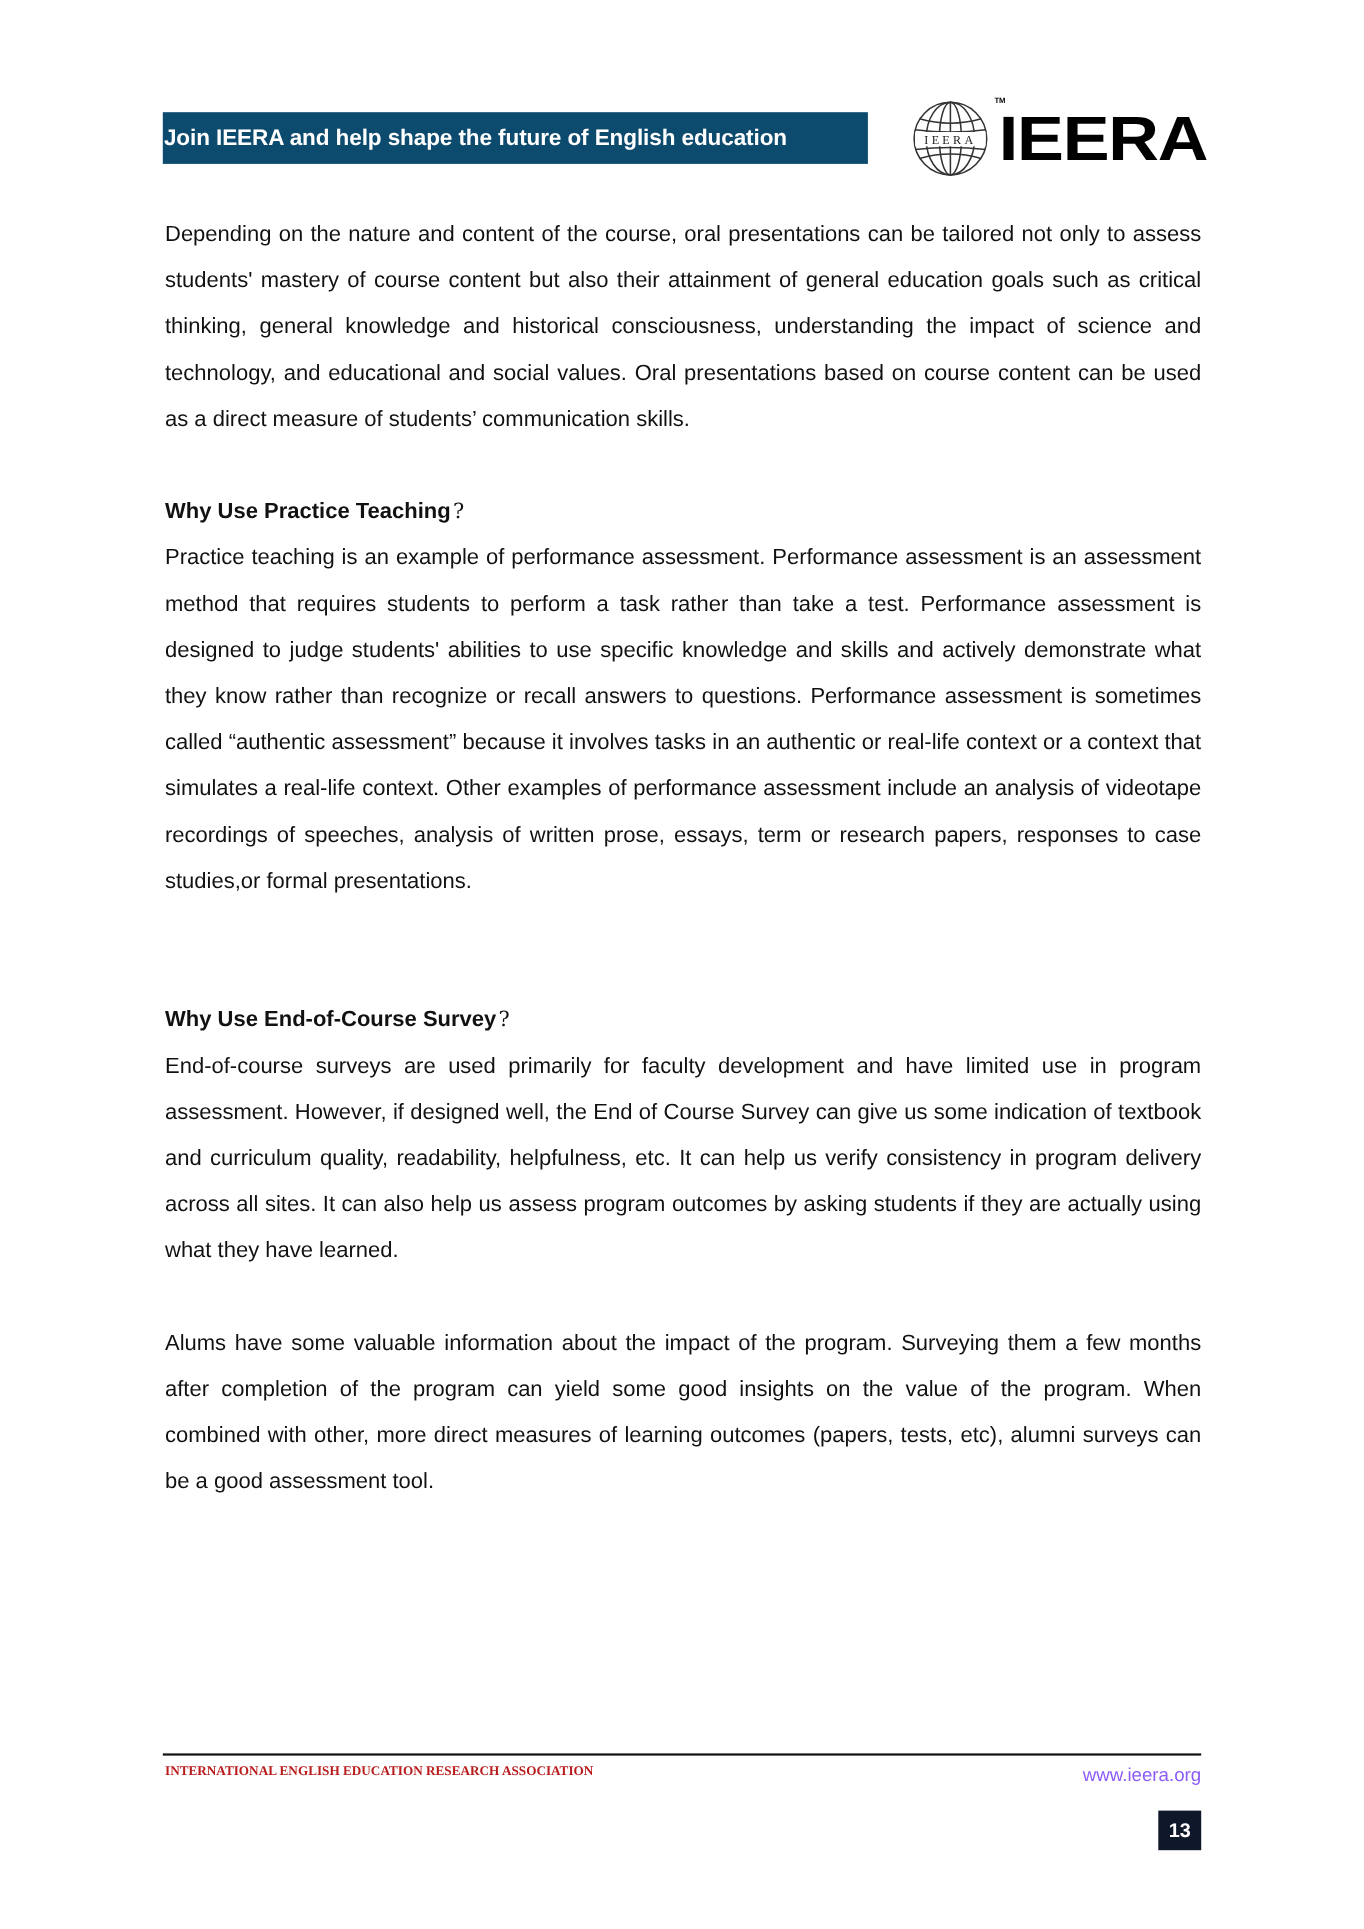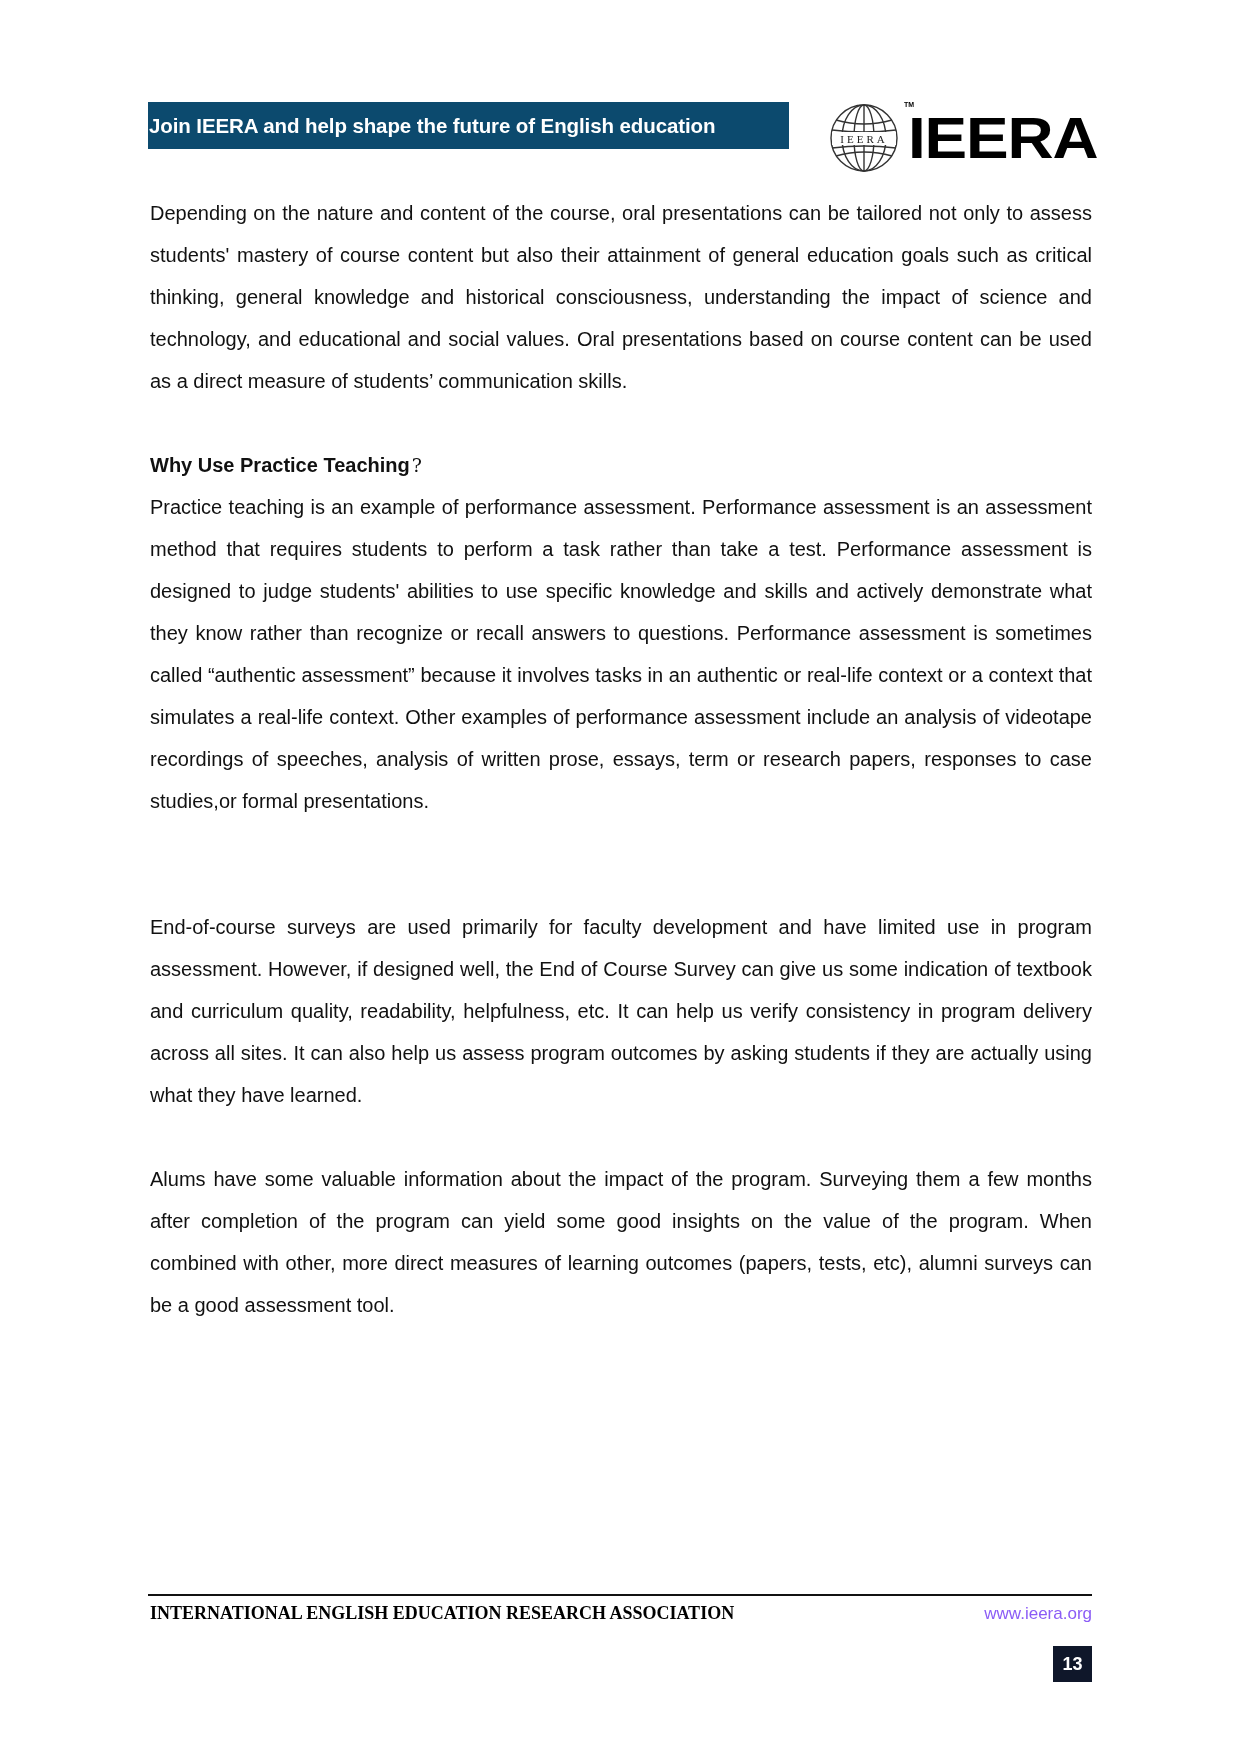--- a/index.html
+++ b/index.html
@@ -30,21 +30,21 @@
     .header-bar span {
       color: #ffffff;
       font-weight: bold;
       font-size: 20.5px;
       letter-spacing: -0.1px;
       white-space: nowrap;
     }
     .logo {
       position: absolute;
       left: 828px;
-      top: 100px;
+      top: 88px;
       width: 270px;
       height: 76px;
     }
     .logo .globe {
       position: absolute;
       left: 0;
       top: 2px;
       width: 72px;
       height: 72px;
     }
@@ -105,23 +105,23 @@
       width: 944px;
       height: 2px;
       background: #111;
     }
     .footer-org {
       position: absolute;
       left: 150px;
       top: 1603px;
       font-family: "Liberation Serif", serif;
       font-weight: bold;
-      font-size: 18px;
+      font-size: 12px;
       white-space: nowrap;
-      color: #000000;
+      color: #b91c1c;
     }
     .footer-url {
       position: absolute;
       right: 148px;
       top: 1604px;
       font-size: 17px;
       color: #8b5cf6;
     }
     .page-num {
       position: absolute;
@@ -174,20 +174,21 @@
 
   <section>
     <h2 class="section-title"><span>Why Use Practice Teaching</span><span class="qmark">?</span></h2>
     <p class="para">Practice teaching is an example of performance assessment. Performance assessment is an assessment method that requires students to perform a task rather than take a test. Performance assessment is designed to judge students' abilities to use specific knowledge and skills and actively demonstrate what they know rather than recognize or recall answers to questions. Performance assessment is sometimes called “authentic assessment” because it involves tasks in an authentic or real-life context or a context that simulates a real-life context. Other examples of performance assessment include an analysis of videotape recordings of speeches, analysis of written prose, essays, term or research papers, responses to case studies,or formal presentations.</p>
     <div class="gap"></div>
   </section>
 
   <div class="gap"></div>
 
   <section>
+    <h2 class="section-title"><span>Why Use End-of-Course Survey</span><span class="qmark">?</span></h2>
     <p class="para">End-of-course surveys are used primarily for faculty development and have limited use in program assessment. However, if designed well, the End of Course Survey can give us some indication of textbook and curriculum quality, readability, helpfulness, etc. It can help us verify consistency in program delivery across all sites. It can also help us assess program outcomes by asking students if they are actually using what they have learned.</p>
   </section>
 
   <div class="gap"></div>
 
   <section>
     <p class="para">Alums have some valuable information about the impact of the program. Surveying them a few months after completion of the program can yield some good insights on the value of the program. When combined with other, more direct measures of learning outcomes (papers, tests, etc), alumni surveys can be a good assessment tool.</p>
   </section>
 
 </div>

